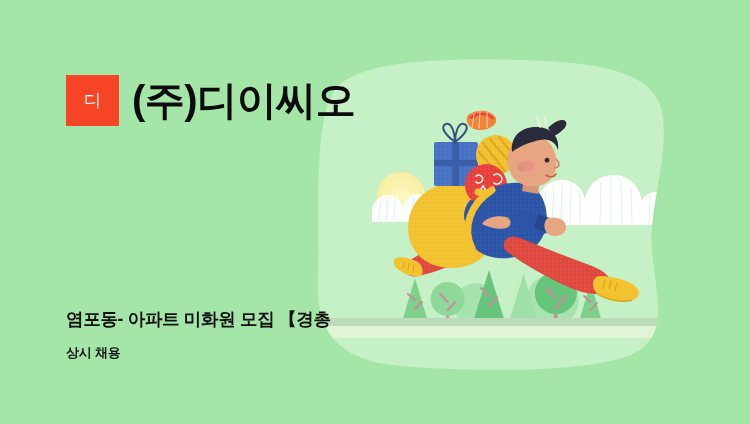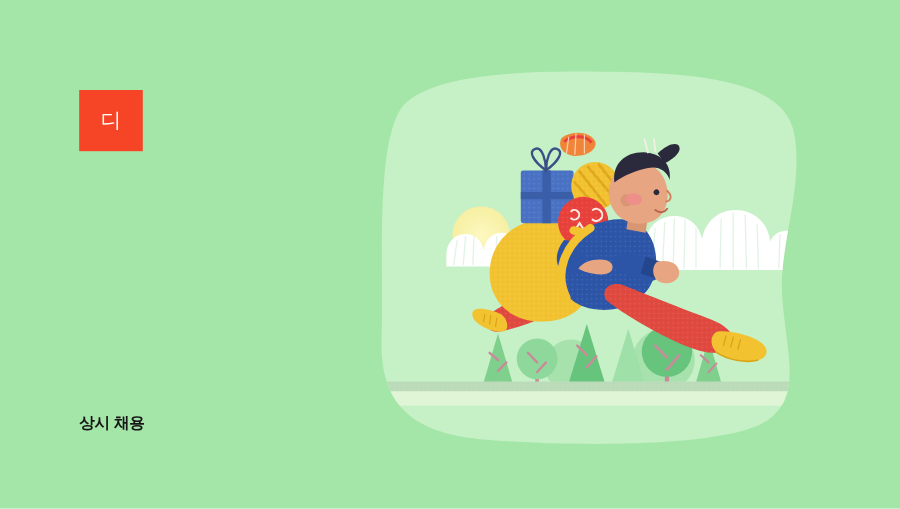--- a/index.html
+++ b/index.html
@@ -437,18 +437,20 @@
 
       </g>
 
     </g>
   </svg>
 
   <div class="logo-row">
     <div class="logo-mark">
       <span class="logo-mark-text">디</span>
     </div>
+    <div class="company-name">(주)디이씨오</div>
   </div>
 
+  <div class="job-title">염포동- 아파트 미화원 모집 【경총</div>
 
   <div class="job-sub">상시 채용</div>
 
 </div>
 
 </body></html>

